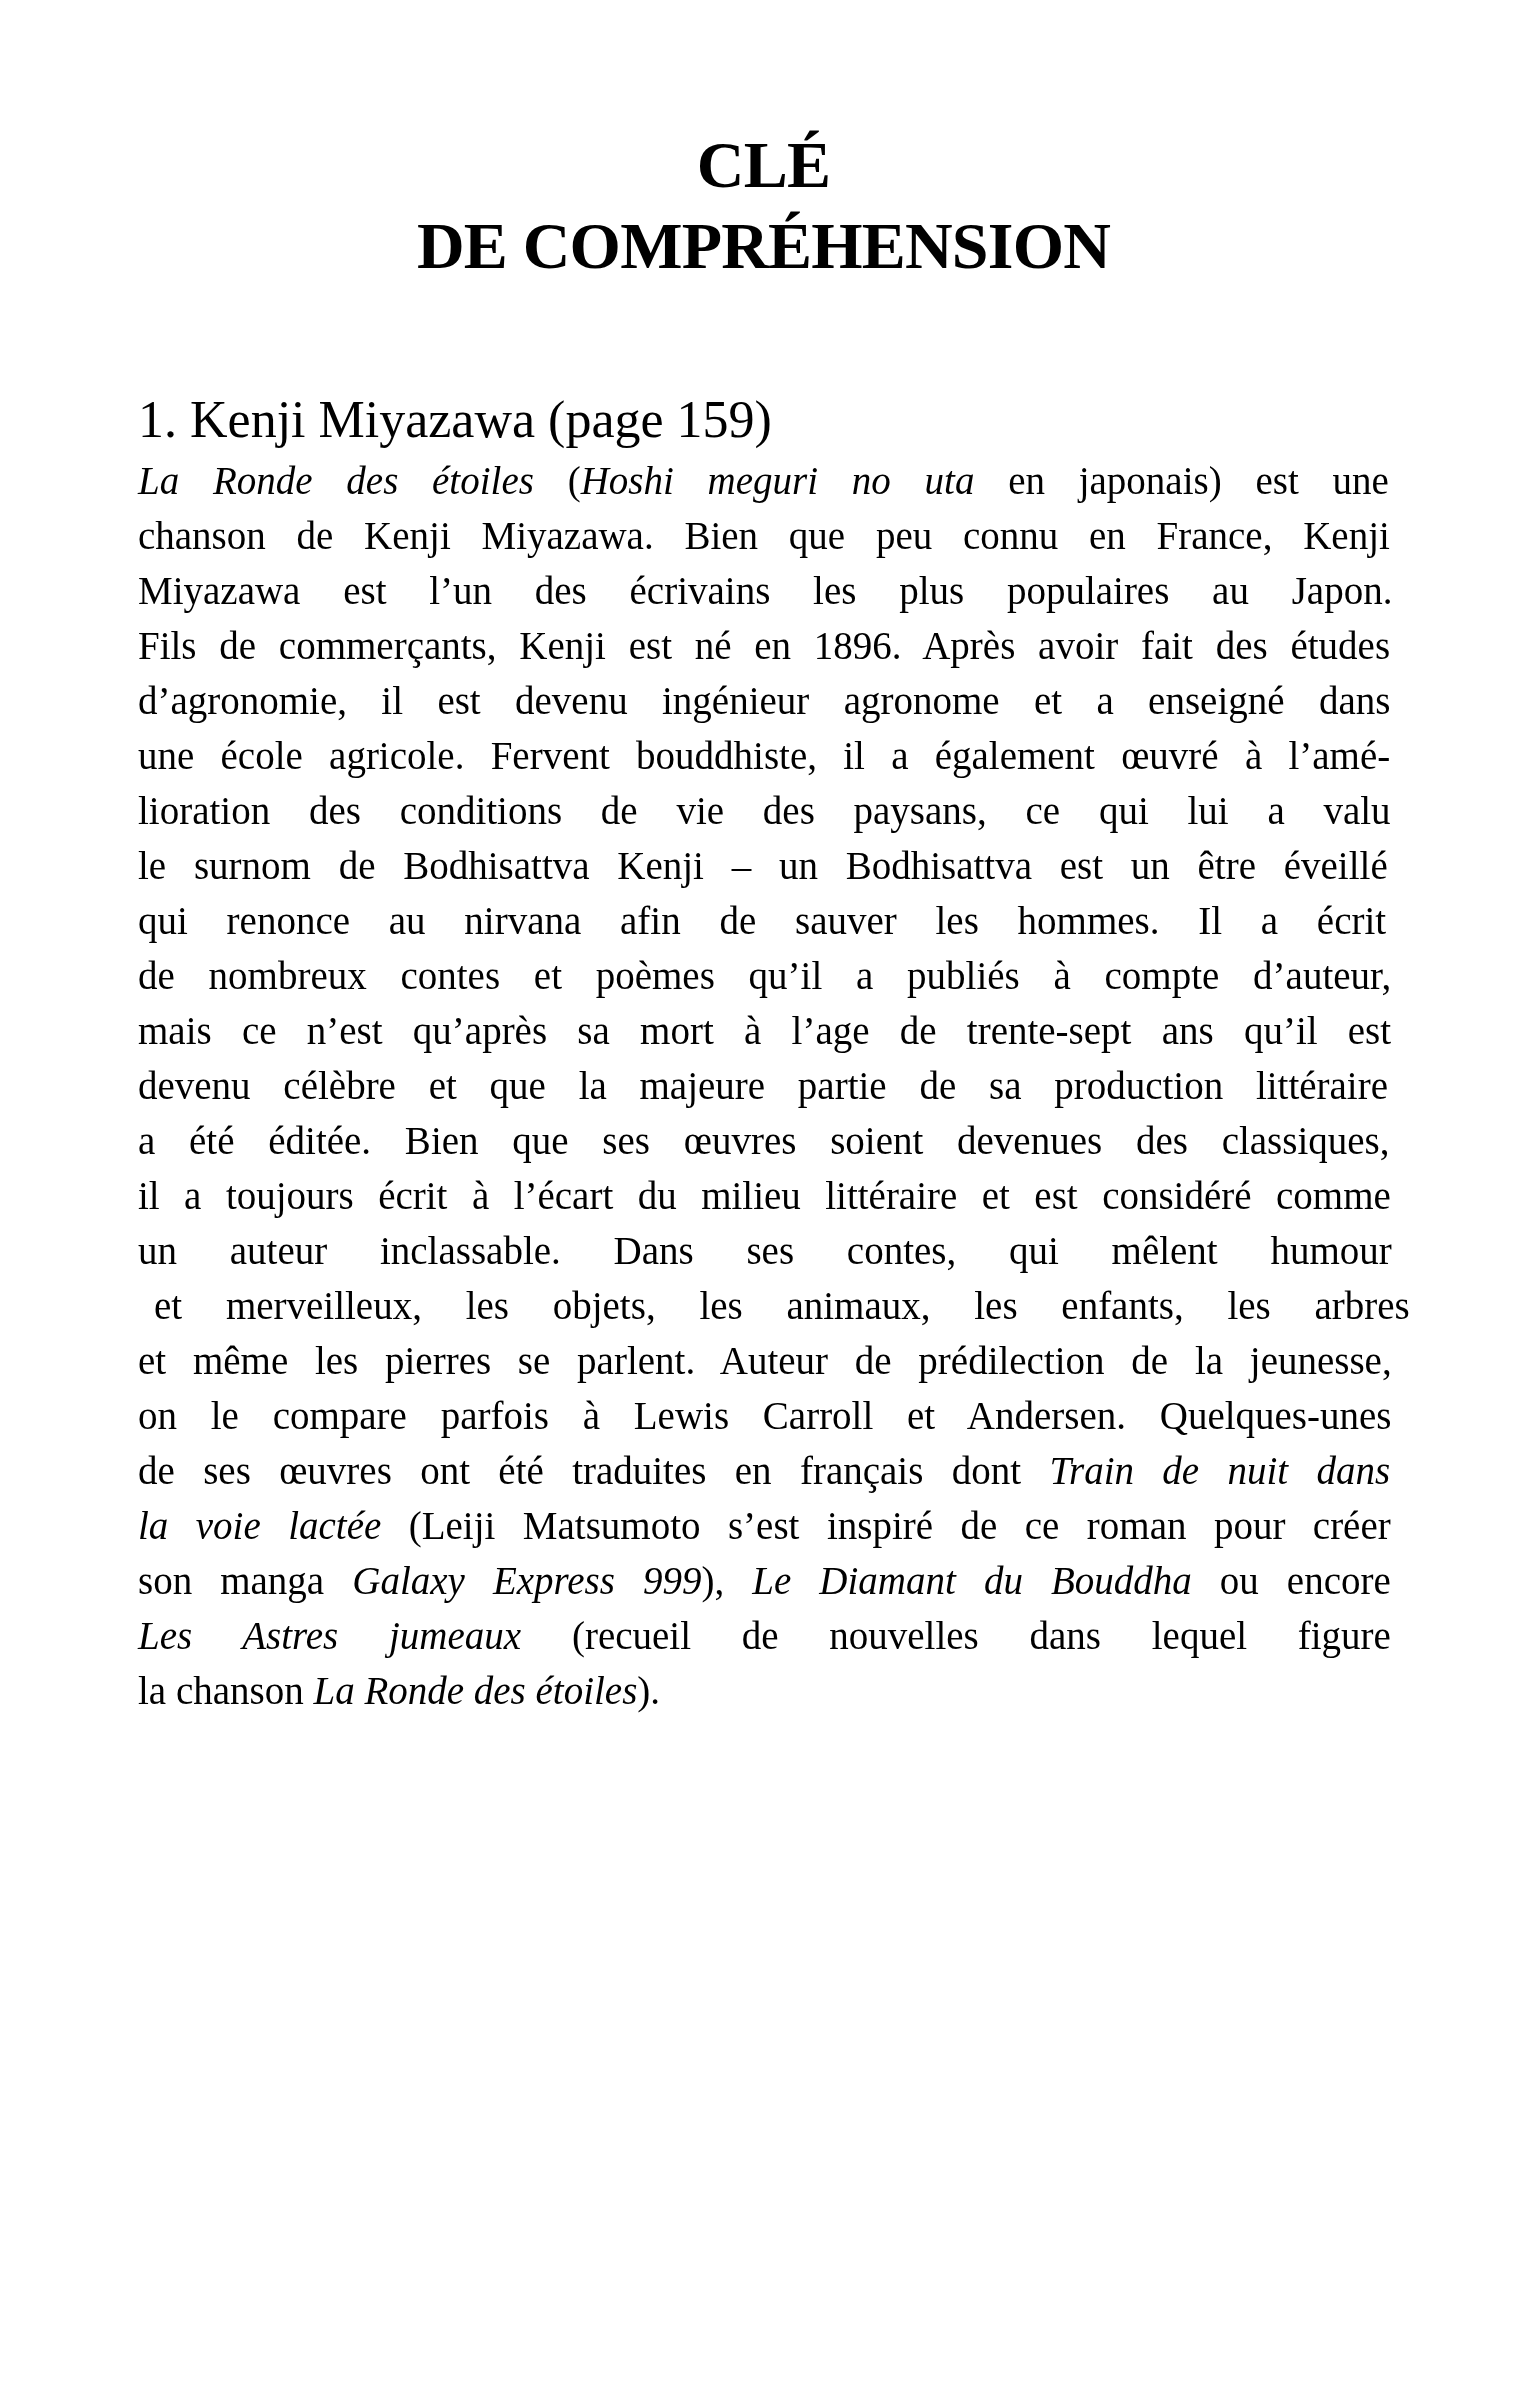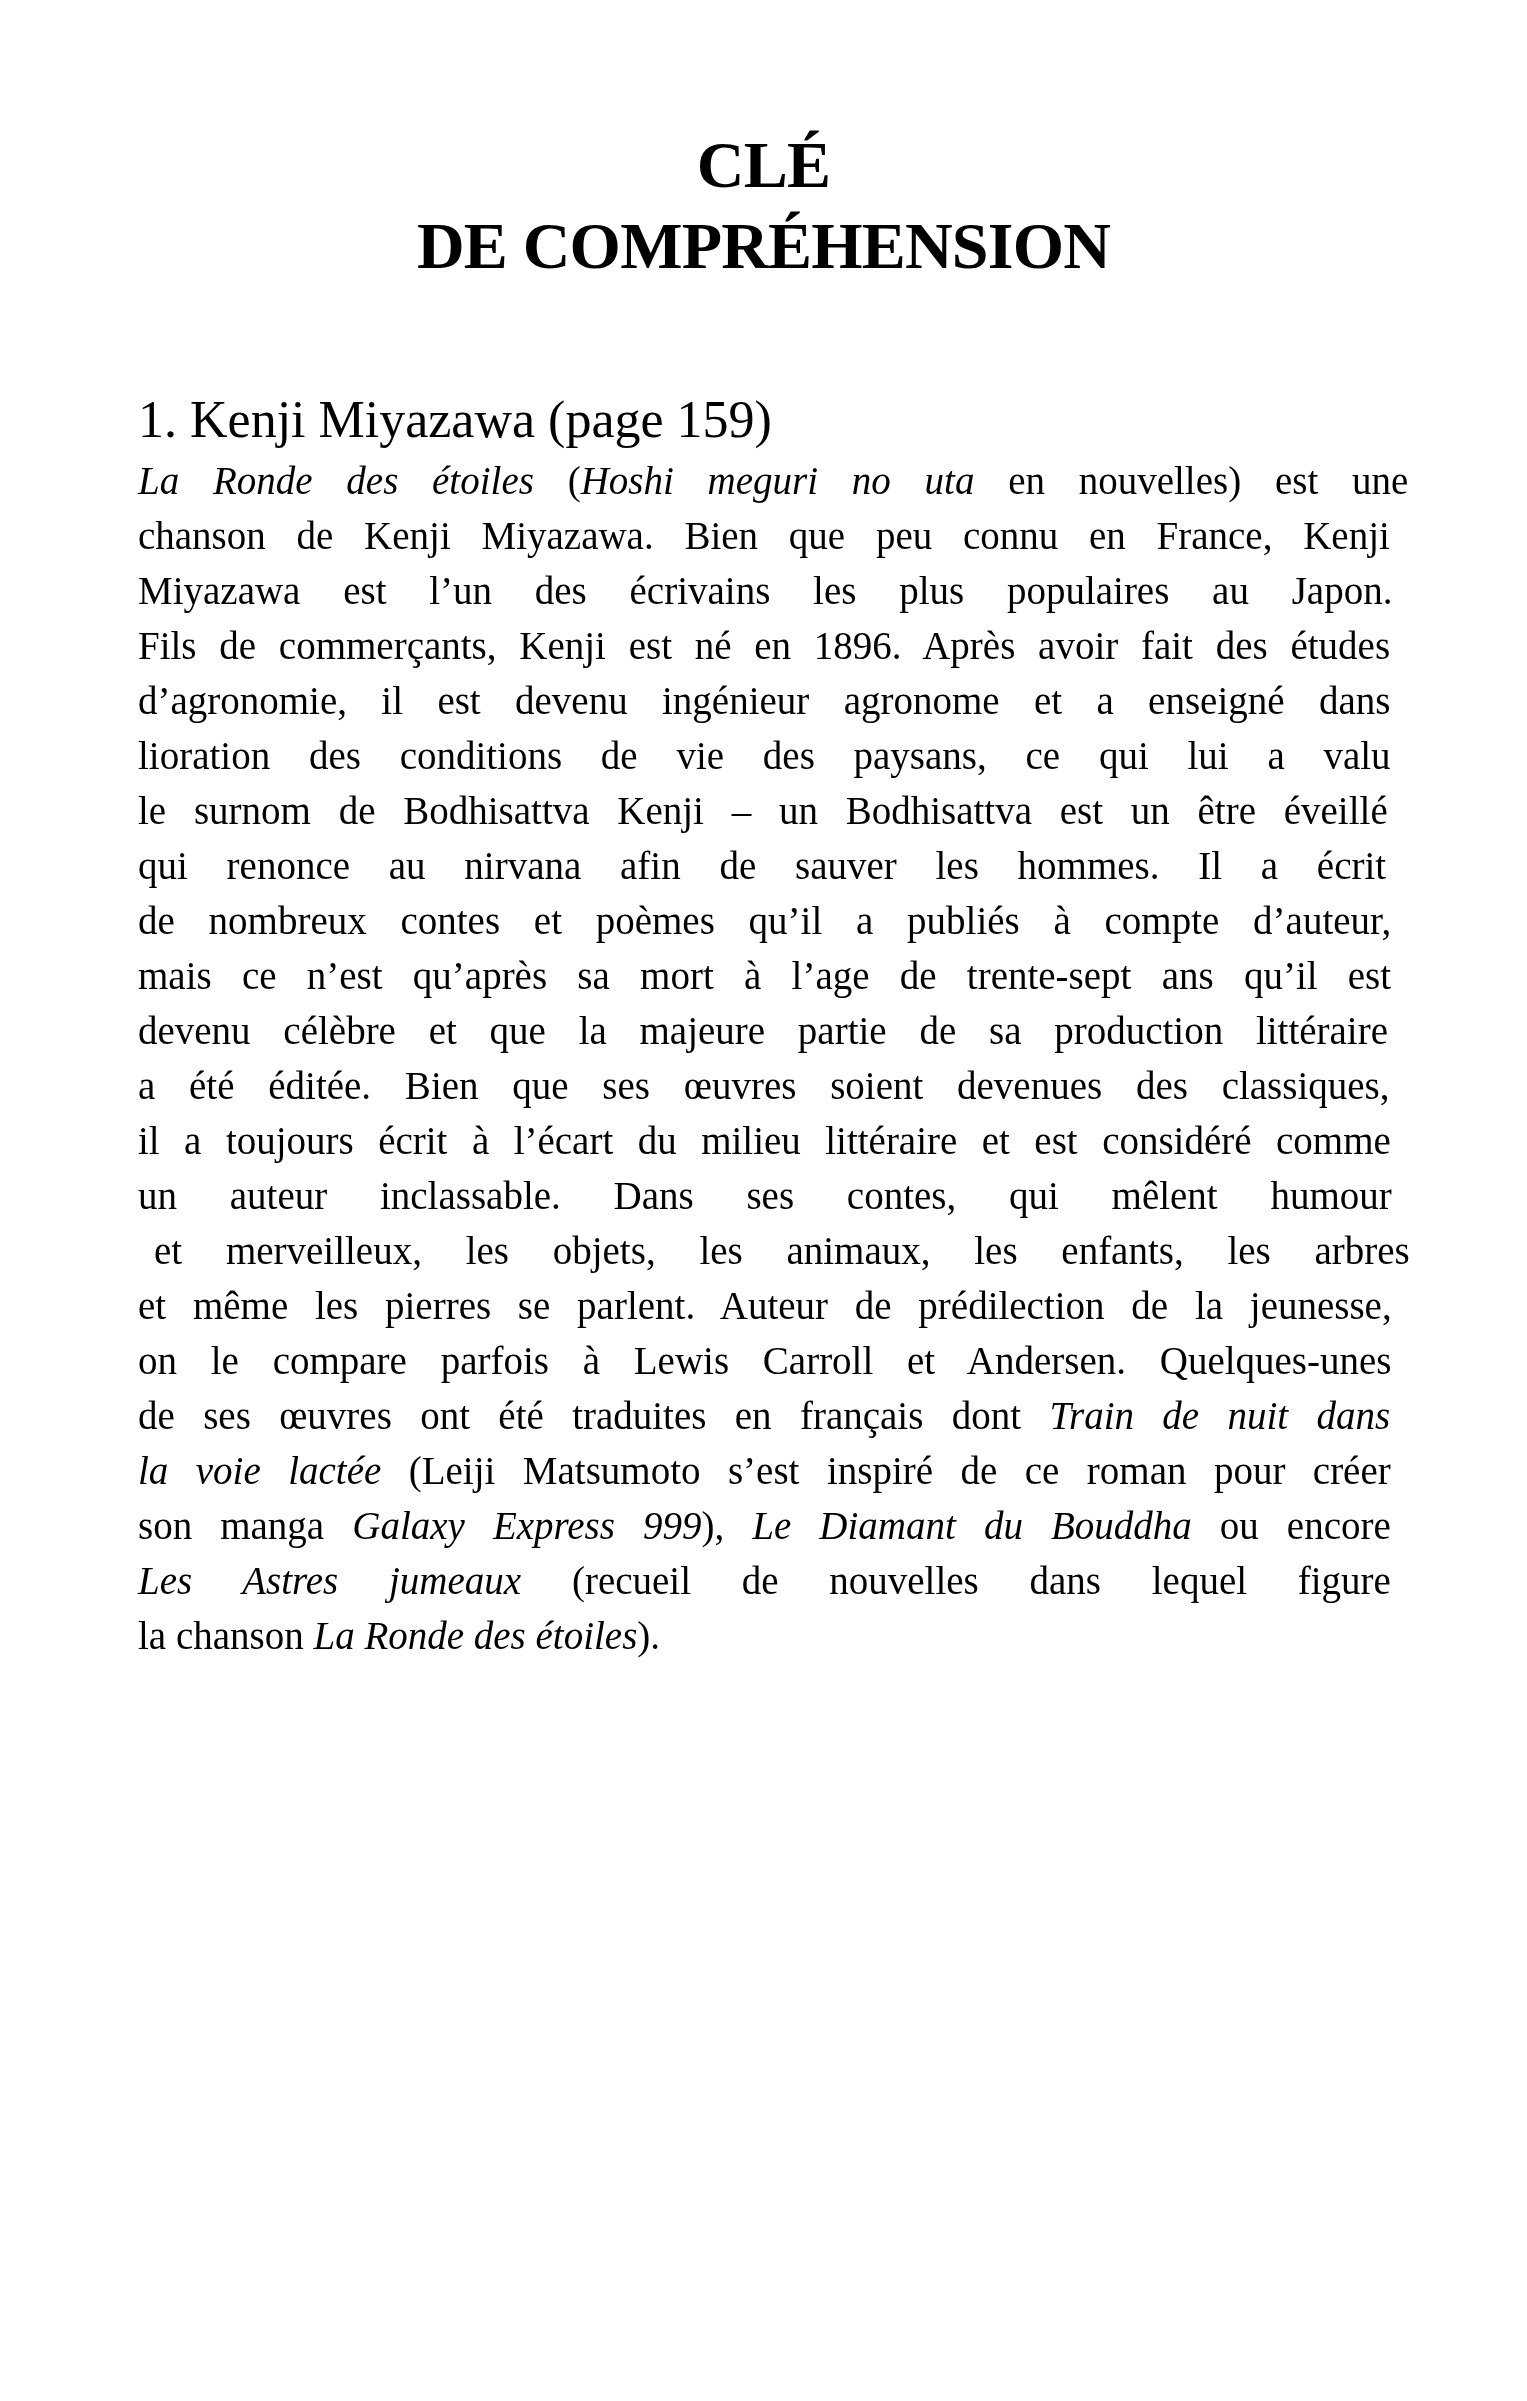--- a/index.html
+++ b/index.html
@@ -29,25 +29,26 @@
 </head>
 <body>
 
 <div class="page">
   <div class="title title-line-1">CLÉ</div>
   <div class="title title-line-2">DE COMPRÉHENSION</div>
 
   <div class="heading">1. Kenji Miyazawa (page 159)</div>
 
   <div class="body-text" id="body-text">
-      <div class="line"><span class="inner" style="word-spacing: 24px;"><span class="it">La Ronde des étoiles</span><span> (</span><span class="it">Hoshi meguri no uta</span><span> en nouvelles) est une</span></span></div>
+      <div class="line"><span class="inner" style="word-spacing: 24px;"><span class="it">La Ronde des étoiles</span><span> (</span><span class="it">Hoshi meguri no uta</span><span> en japonais) est une</span></span></div>
       <div class="line"><span class="inner" style="word-spacing: 21px;"><span>chanson de Kenji Miyazawa. Bien que peu connu en France, Kenji</span></span></div>
       <div class="line"><span class="inner" style="word-spacing: 33px;"><span>Miyazawa est l’un des écrivains les plus populaires au Japon.</span></span></div>
       <div class="line"><span class="inner" style="word-spacing: 13px;"><span>Fils de commerçants, Kenji est né en 1896. Après avoir fait des études</span></span></div>
       <div class="line"><span class="inner" style="word-spacing: 24.6px;"><span>d’agronomie, il est devenu ingénieur agronome et a enseigné dans</span></span></div>
+      <div class="line"><span class="inner" style="word-spacing: 16.5px;"><span>une école agricole. Fervent bouddhiste, il a également œuvré à l’amé-</span></span></div>
       <div class="line"><span class="inner" style="word-spacing: 29px;"><span>lioration des conditions de vie des paysans, ce qui lui a valu</span></span></div>
       <div class="line"><span class="inner" style="word-spacing: 18px; text-align: right;"><span>le surnom de Bodhisattva Kenji – un Bodhisattva est un être éveillé</span></span></div>
       <div class="line"><span class="inner" style="word-spacing: 29px;"><span>qui renonce au nirvana afin de sauver les hommes. Il a écrit</span></span></div>
       <div class="line"><span class="inner" style="word-spacing: 24px;"><span>de nombreux contes et poèmes qu’il a publiés à compte d’auteur,</span></span></div>
       <div class="line"><span class="inner" style="word-spacing: 20.5px;"><span>mais ce n’est qu’après sa mort à l’age de trente-sept ans qu’il est</span></span></div>
       <div class="line"><span class="inner" style="word-spacing: 23px;"><span>devenu célèbre et que la majeure partie de sa production littéraire</span></span></div>
       <div class="line"><span class="inner" style="word-spacing: 24px;"><span>a été éditée. Bien que ses œuvres soient devenues des classiques,</span></span></div>
       <div class="line"><span class="inner" style="word-spacing: 14.7px;"><span>il a toujours écrit à l’écart du milieu littéraire et est considéré comme</span></span></div>
       <div class="line"><span class="inner" style="word-spacing: 43px;"><span>un auteur inclassable. Dans ses contes, qui mêlent humour</span></span></div>
       <div class="line"><span class="inner" style="word-spacing: 34px; margin-left: 16px;"><span>et merveilleux, les objets, les animaux, les enfants, les arbres</span></span></div>

